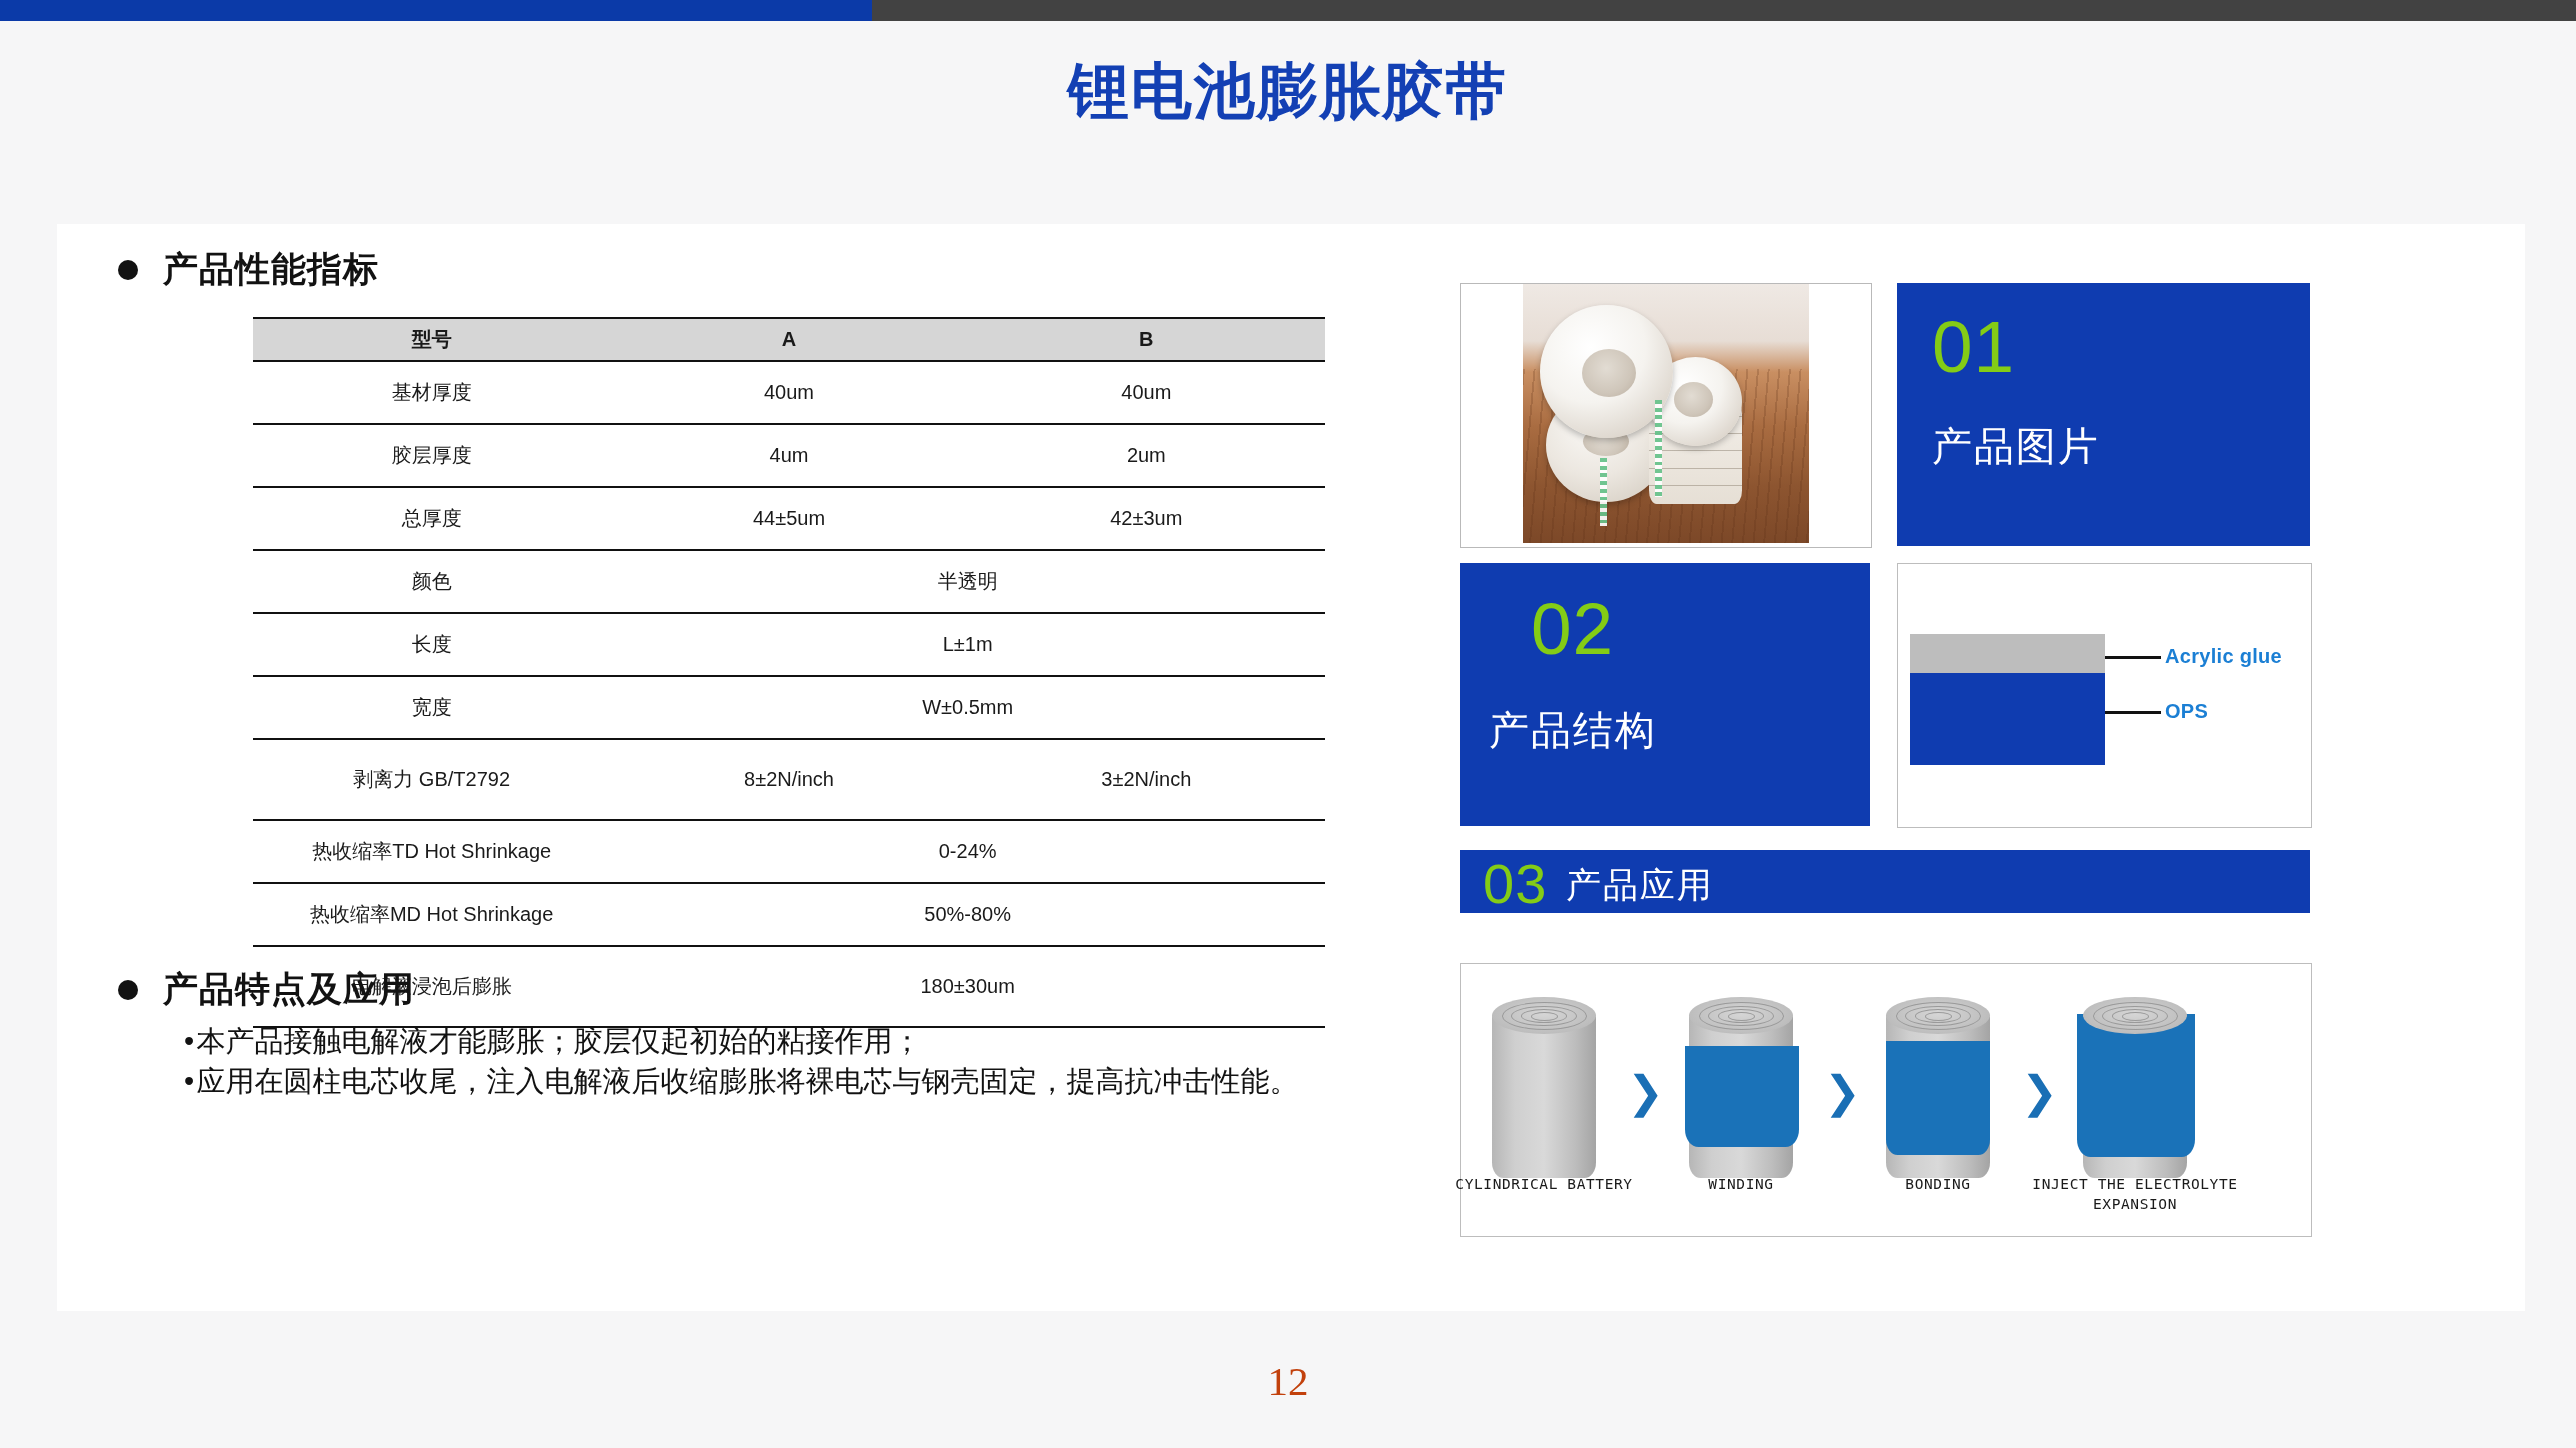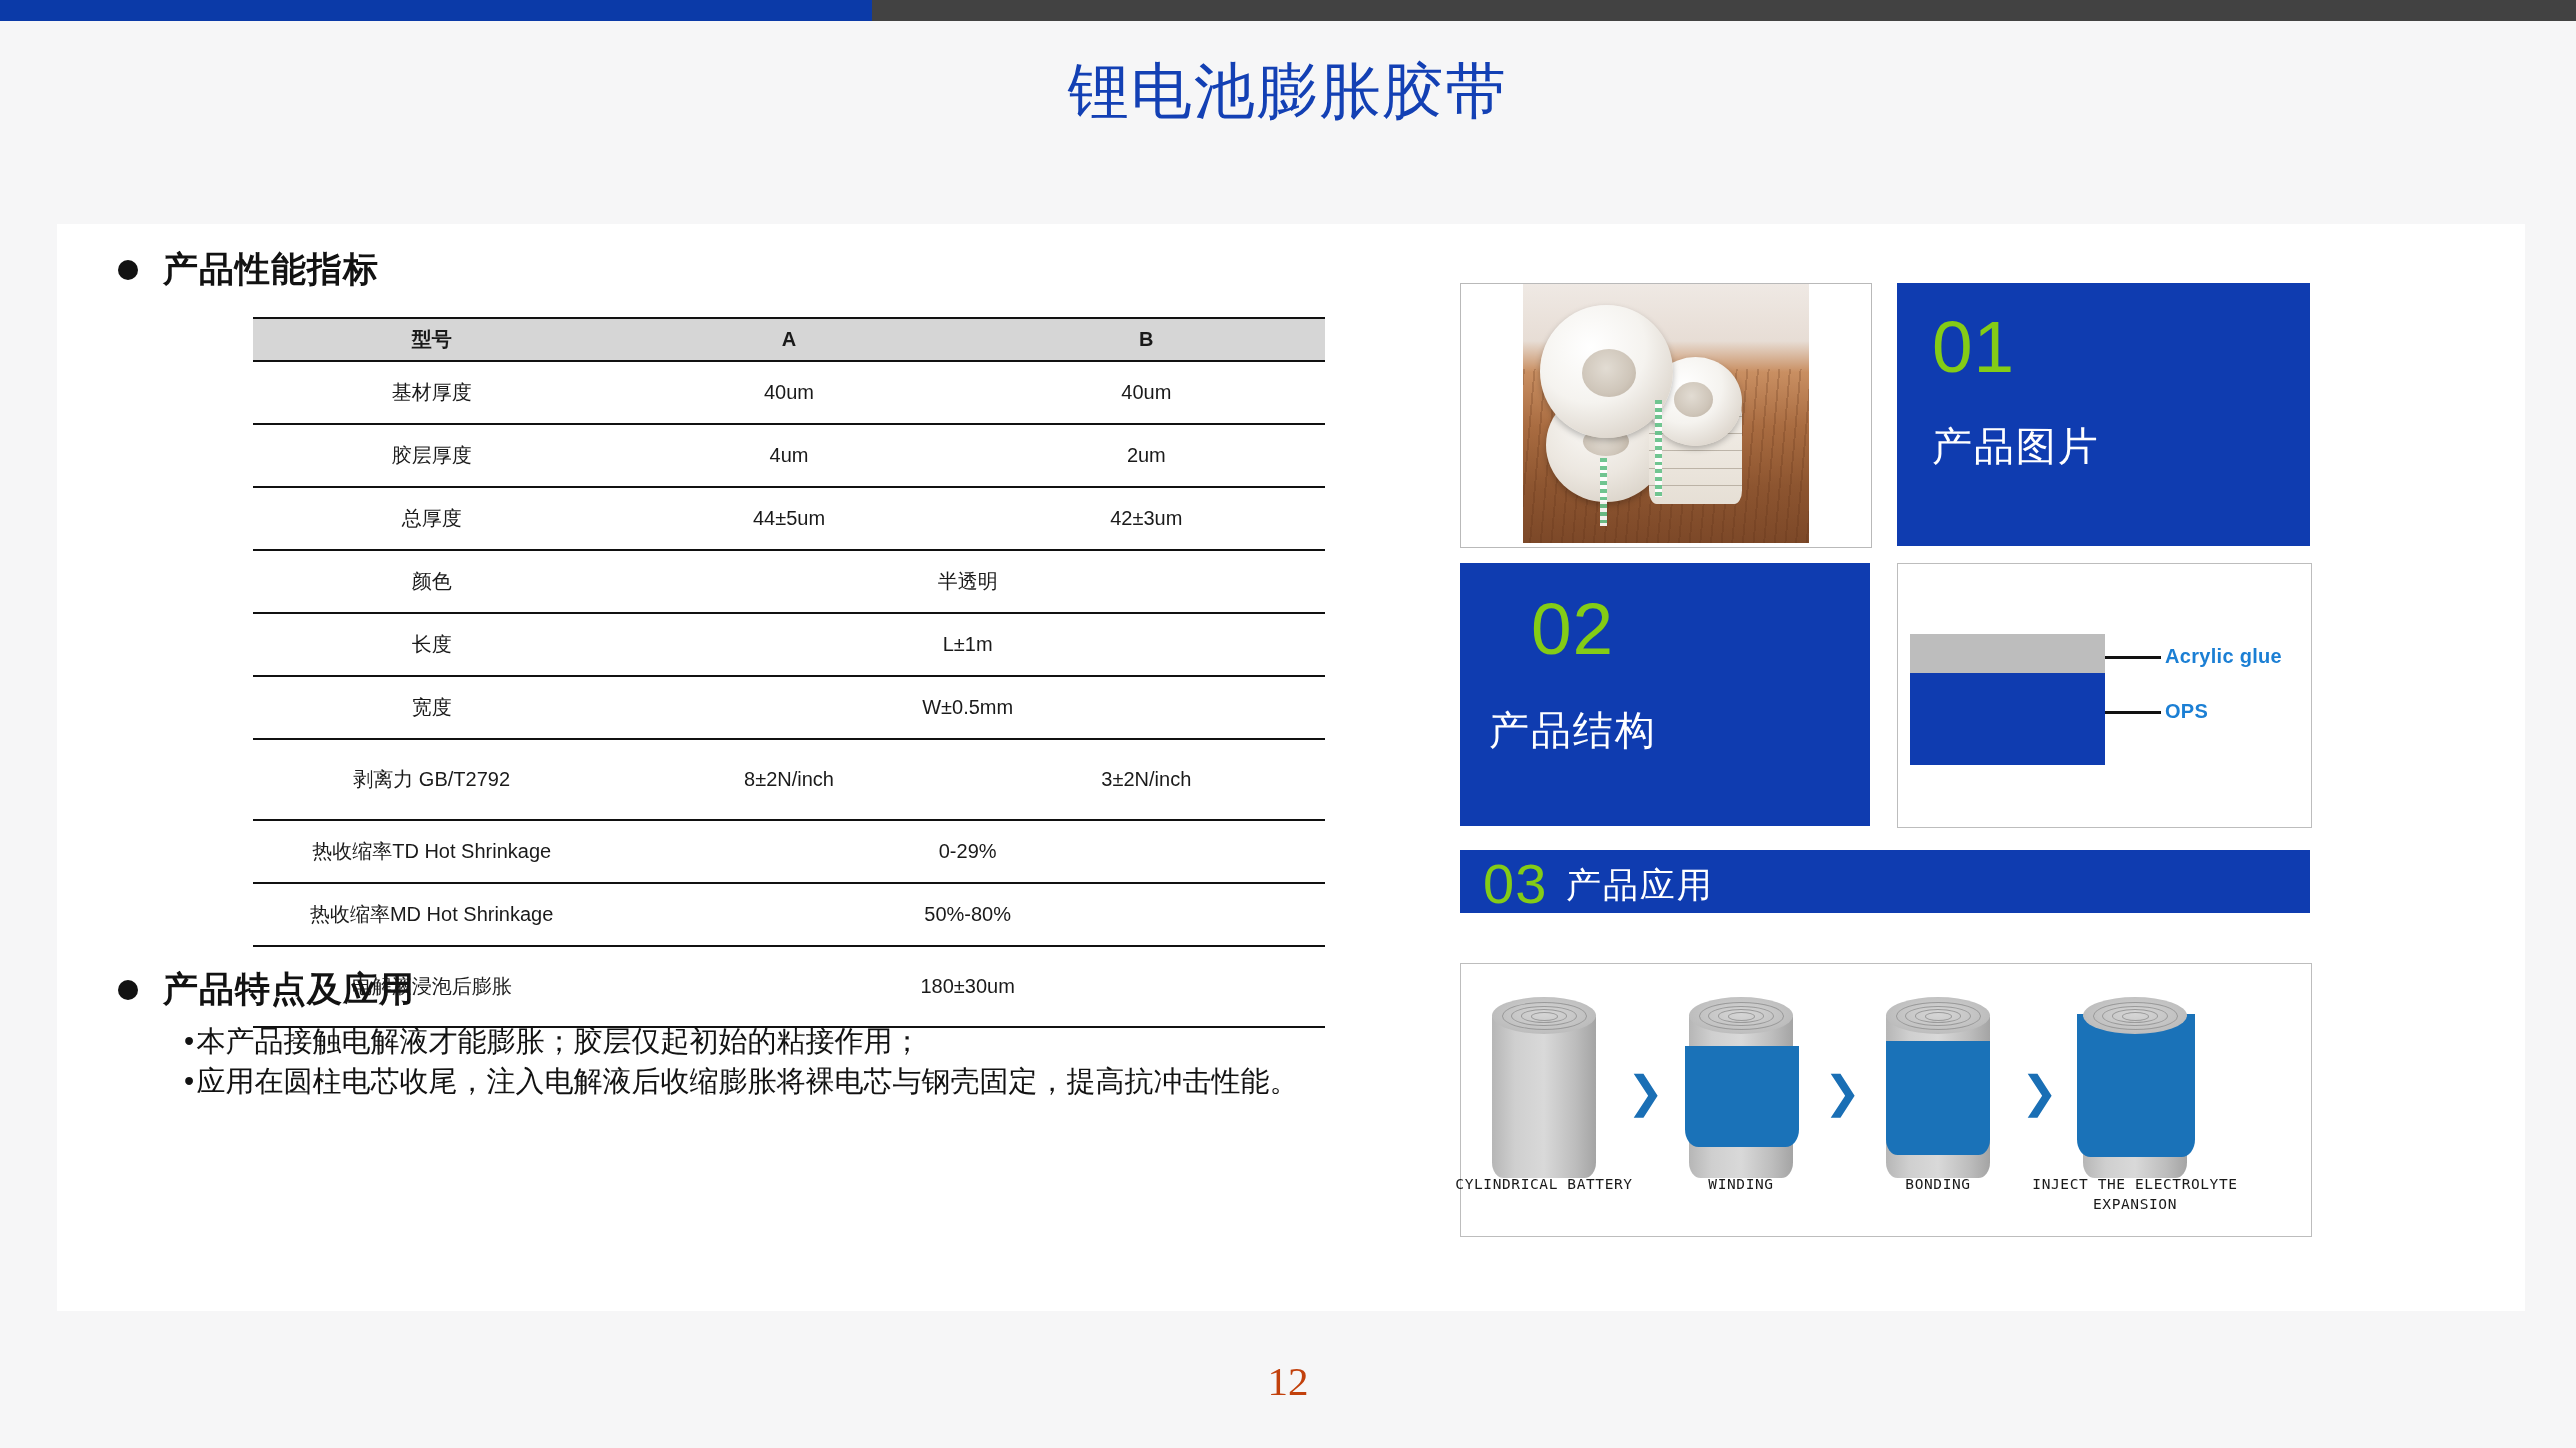--- a/index.html
+++ b/index.html
@@ -25,21 +25,21 @@
   .topbar-dark { left: 872px; right: 0; background: #424242; }
 
   
   .page-title {
     position: absolute;
     top: 58px;
     left: 0;
     width: 2576px;
     text-align: center;
     font-size: 61px;
-    font-weight: normal;
+    font-weight: bold;
     color: #1340b4;
     letter-spacing: 1.9px;
     line-height: 1.1;
   }
 
   
   .card {
     position: absolute;
     left: 57px;
     top: 224px;
@@ -366,21 +366,21 @@
       <td class="model">宽度</td>
       <td class="merged" colspan="2">W±0.5mm</td>
     </tr>
     <tr class="row-tall">
       <td class="model">剥离力 GB/T2792</td>
       <td class="colA">8±2N/inch</td>
       <td class="colB">3±2N/inch</td>
     </tr>
     <tr>
       <td class="model">热收缩率TD Hot Shrinkage</td>
-      <td class="merged" colspan="2">0-29%</td>
+      <td class="merged" colspan="2">0-24%</td>
     </tr>
     <tr>
       <td class="model">热收缩率MD Hot Shrinkage</td>
       <td class="merged" colspan="2">50%-80%</td>
     </tr>
     <tr class="row-tall">
       <td class="model">电解液浸泡后膨胀</td>
       <td class="merged" colspan="2">180±30um</td>
     </tr>
   </tbody>

